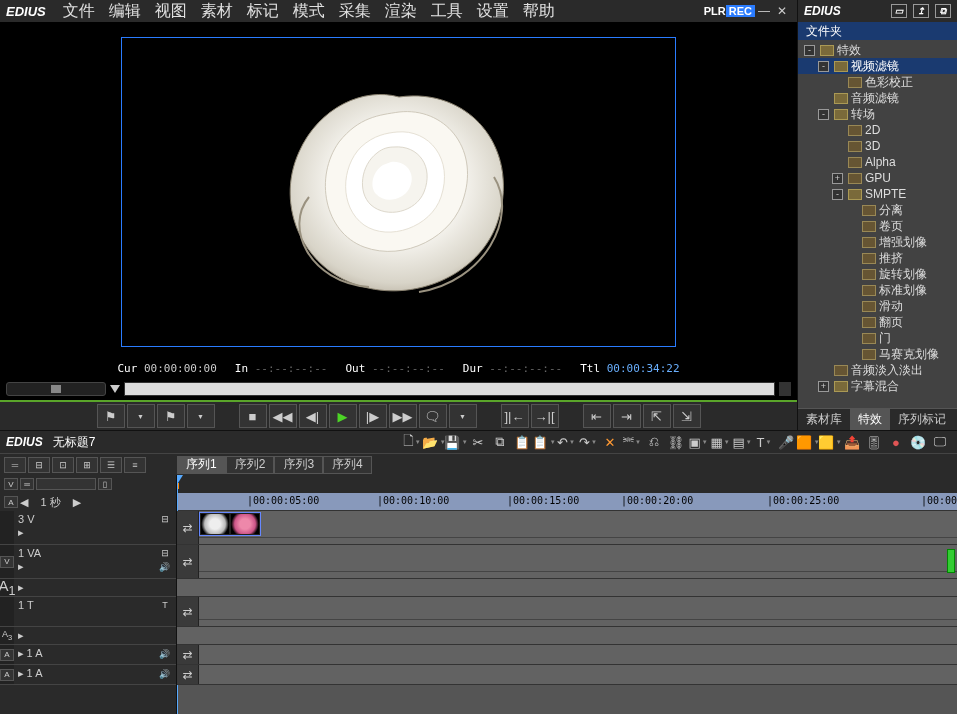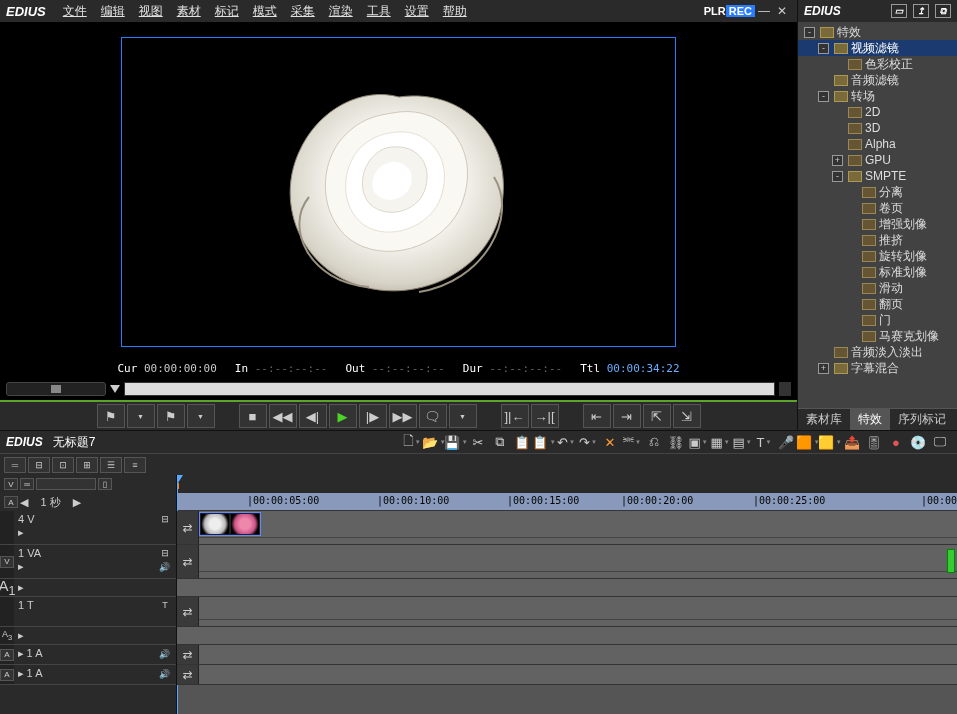--- a/index.html
+++ b/index.html
@@ -4,21 +4,21 @@
 <style>
   * { box-sizing: border-box; margin: 0; padding: 0; }
   body { width: 957px; height: 714px; background: #000; font-family: "Microsoft YaHei", Arial, sans-serif; font-size: 12px; color: #ccc; overflow: hidden; }
   .top-row { display: flex; height: 430px; }
   .left-pane { width: 797px; display: flex; flex-direction: column; background: #000; }
   .right-pane { width: 160px; background: #3a3a3a; display: flex; flex-direction: column; border-left: 1px solid #111; }
   
   
   .menubar { height: 22px; background: #2a2a2a; display: flex; align-items: center; padding: 0 6px; color: #e0e0e0; }
   .logo { font-weight: bold; font-style: italic; color: #fff; margin-right: 10px; font-size: 13px; }
-  .menu-item { padding: 0 7px; cursor: default; font-size: 12px; text-decoration: underline; }
+  .menu-item { padding: 0 7px; cursor: default; font-size: 16px; }
   .menu-spacer { flex: 1; }
   .plr { color:#fff; font-weight:bold; margin-right:0; font-size:11px; }
   .rec { background:#2a7cff; color:#fff; padding:0 3px; font-weight:bold; font-size:11px; }
   .win-btn { width: 18px; text-align: center; color:#ccc; }
   
   
   .preview { flex: 1; display:flex; align-items:center; justify-content:center; background:#000; padding: 8px 0 4px; }
   .preview-frame { width: 555px; height: 310px; border:1px solid #2a7cff; background:#000; display:flex; align-items:center; justify-content:center; }
   
   
@@ -194,20 +194,23 @@
     </div>
   </div>
 
   <div class="right-pane">
     <div class="rpanel-hdr">
       <span>EDIUS</span>
       <span style="flex:1"></span>
       <span class="ricon">▭</span>
       <span class="ricon">↥</span>
       <span class="ricon">⧉</span>
+    </div>
+    <div class="rpanel-tabhdr">
+      <span>文件夹</span>
     </div>
     <div class="tree" id="tree">
         <div class="tree-row">
           <span class="spacer-ind" style="width: 6px;"></span>
           <span class="expander">-</span>
           <span class="ficon"></span>
           <span>特效</span>
         </div>
         <div class="tree-row sel">
           <span class="spacer-ind" style="width: 20px;"></span>
@@ -378,20 +381,26 @@
 
   <div class="bot-sub">
     <div class="bot-sub-left">
       <div class="mini-btn">═</div>
       <div class="mini-btn">⊟</div>
       <div class="mini-btn">⊡</div>
       <div class="mini-btn">⊞</div>
       <div class="mini-btn">☰</div>
       <div class="mini-btn">≡</div>
     </div>
+    <div class="seq-tabs">
+      <div class="seq-tab active">序列1</div>
+      <div class="seq-tab">序列2</div>
+      <div class="seq-tab">序列3</div>
+      <div class="seq-tab">序列4</div>
+    </div>
   </div>
 
   <div class="timeline-area">
     <div class="track-headers">
       <div class="th-scale">
         <div class="th-scale-l">
           <div class="th-sm">V</div>
           <div class="th-sm">═</div>
           <div class="th-sm" style="width:60px"></div>
           <div class="th-sm">▯</div>
@@ -403,21 +412,21 @@
           <span>◀</span>
           <span style="margin:0 10px">1 秒</span>
           <span>▶</span>
         </div>
       </div>
 
       <div class="track-hdr" style="height:34px">
         <div class="left-grab"></div>
         <div class="body">
           <div class="row1">
-              <span>4 V</span>
+              <span>3 V</span>
               <span class="tricon">⊟</span>
             </div>
           <div class="row1">
               <span>▸</span>
             </div>
         </div>
       </div>
       <div class="track-hdr" style="height:34px">
         <div class="left-grab">
             <span class="th-sm">V</span>
@@ -489,21 +498,21 @@
     <div class="track-content">
       <div class="th-time" style="position:absolute;left:4px;top:2px">00:00:00:00</div>
       <div style="height:18px;background:#2a2a2a;position:relative">
         <div style="position:absolute;left:0;top:8px;width:100%;height:6px;background:linear-gradient(to right,#ff8800 0,#ff8800 2px,#2a2a2a 2px);"></div>
       </div>
       <div class="ruler">
         <span class="ruler-tick" style="left:70px">|00:00:05:00</span>
         <span class="ruler-tick" style="left:200px">|00:00:10:00</span>
         <span class="ruler-tick" style="left:330px">|00:00:15:00</span>
         <span class="ruler-tick" style="left:444px">|00:00:20:00</span>
-        <span class="ruler-tick" style="left:576px">|00:00:25:00</span>
+        <span class="ruler-tick" style="left:590px">|00:00:25:00</span>
         <span class="ruler-tick" style="left:744px">|00:00:30:</span>
       </div>
       <div class="playhead">
           <div class="playhead-head"></div>
         </div>
 
       <div class="track-lane" style="height:34px">
         <div class="subtrack-toggle">⇄</div>
         <div class="lane-inner">
           <div class="clip" style="left:0;width:62px">

